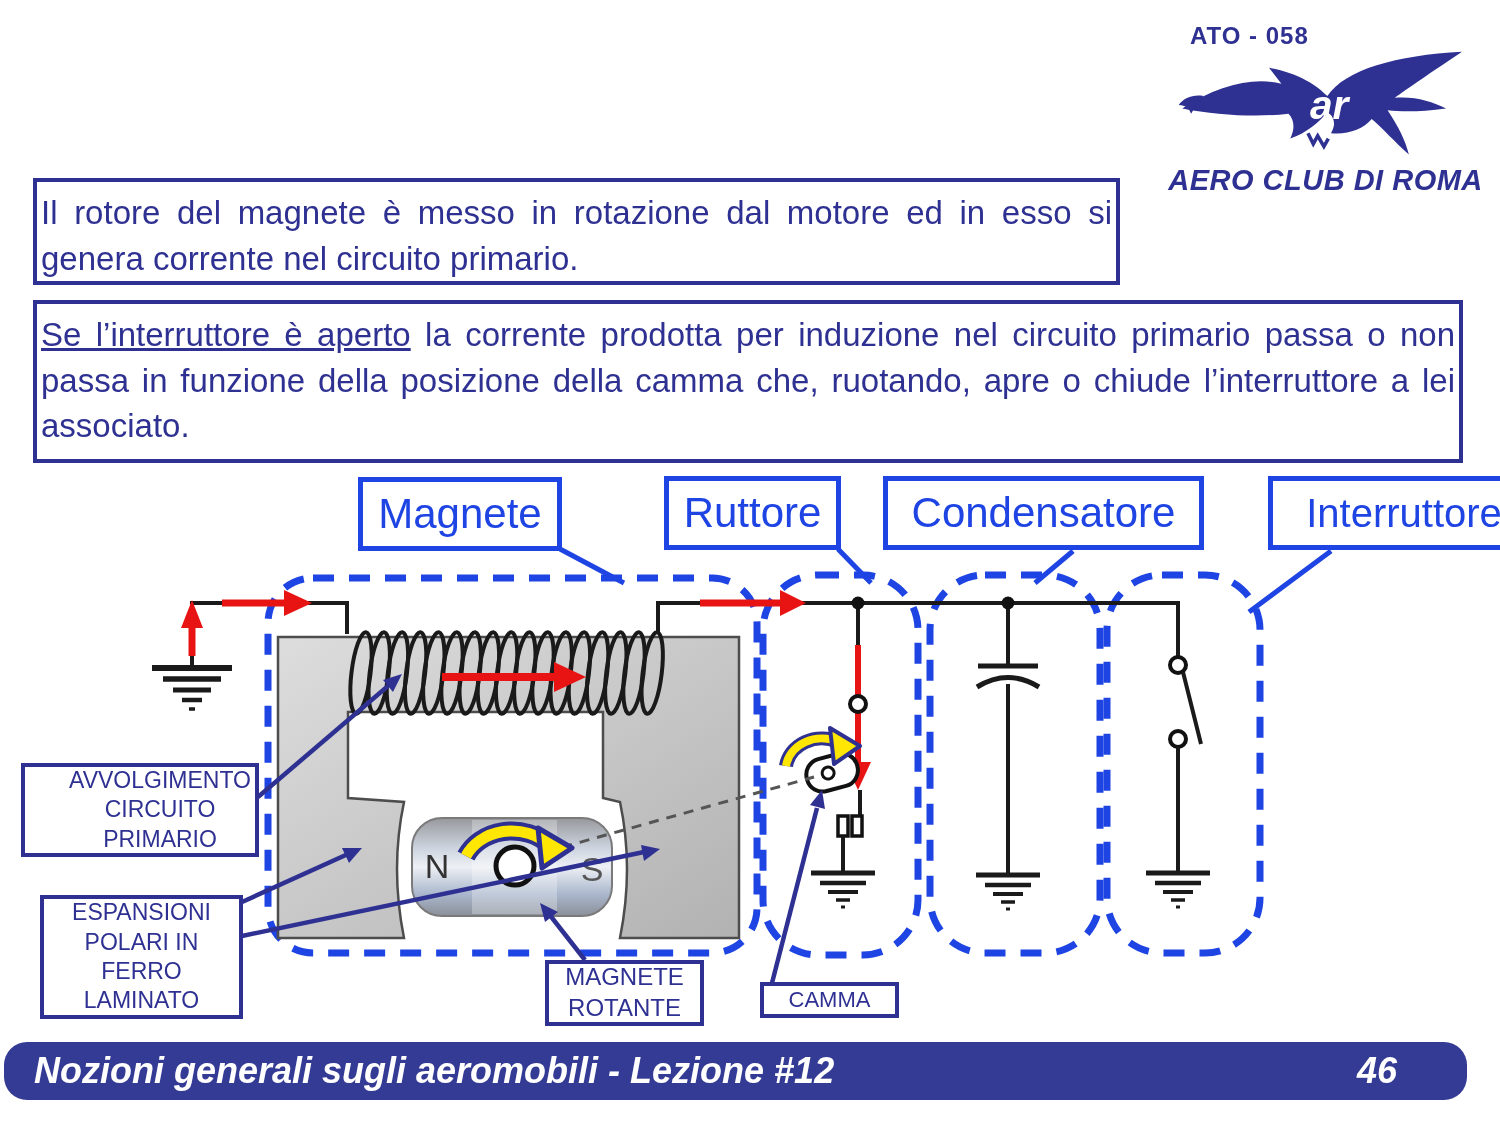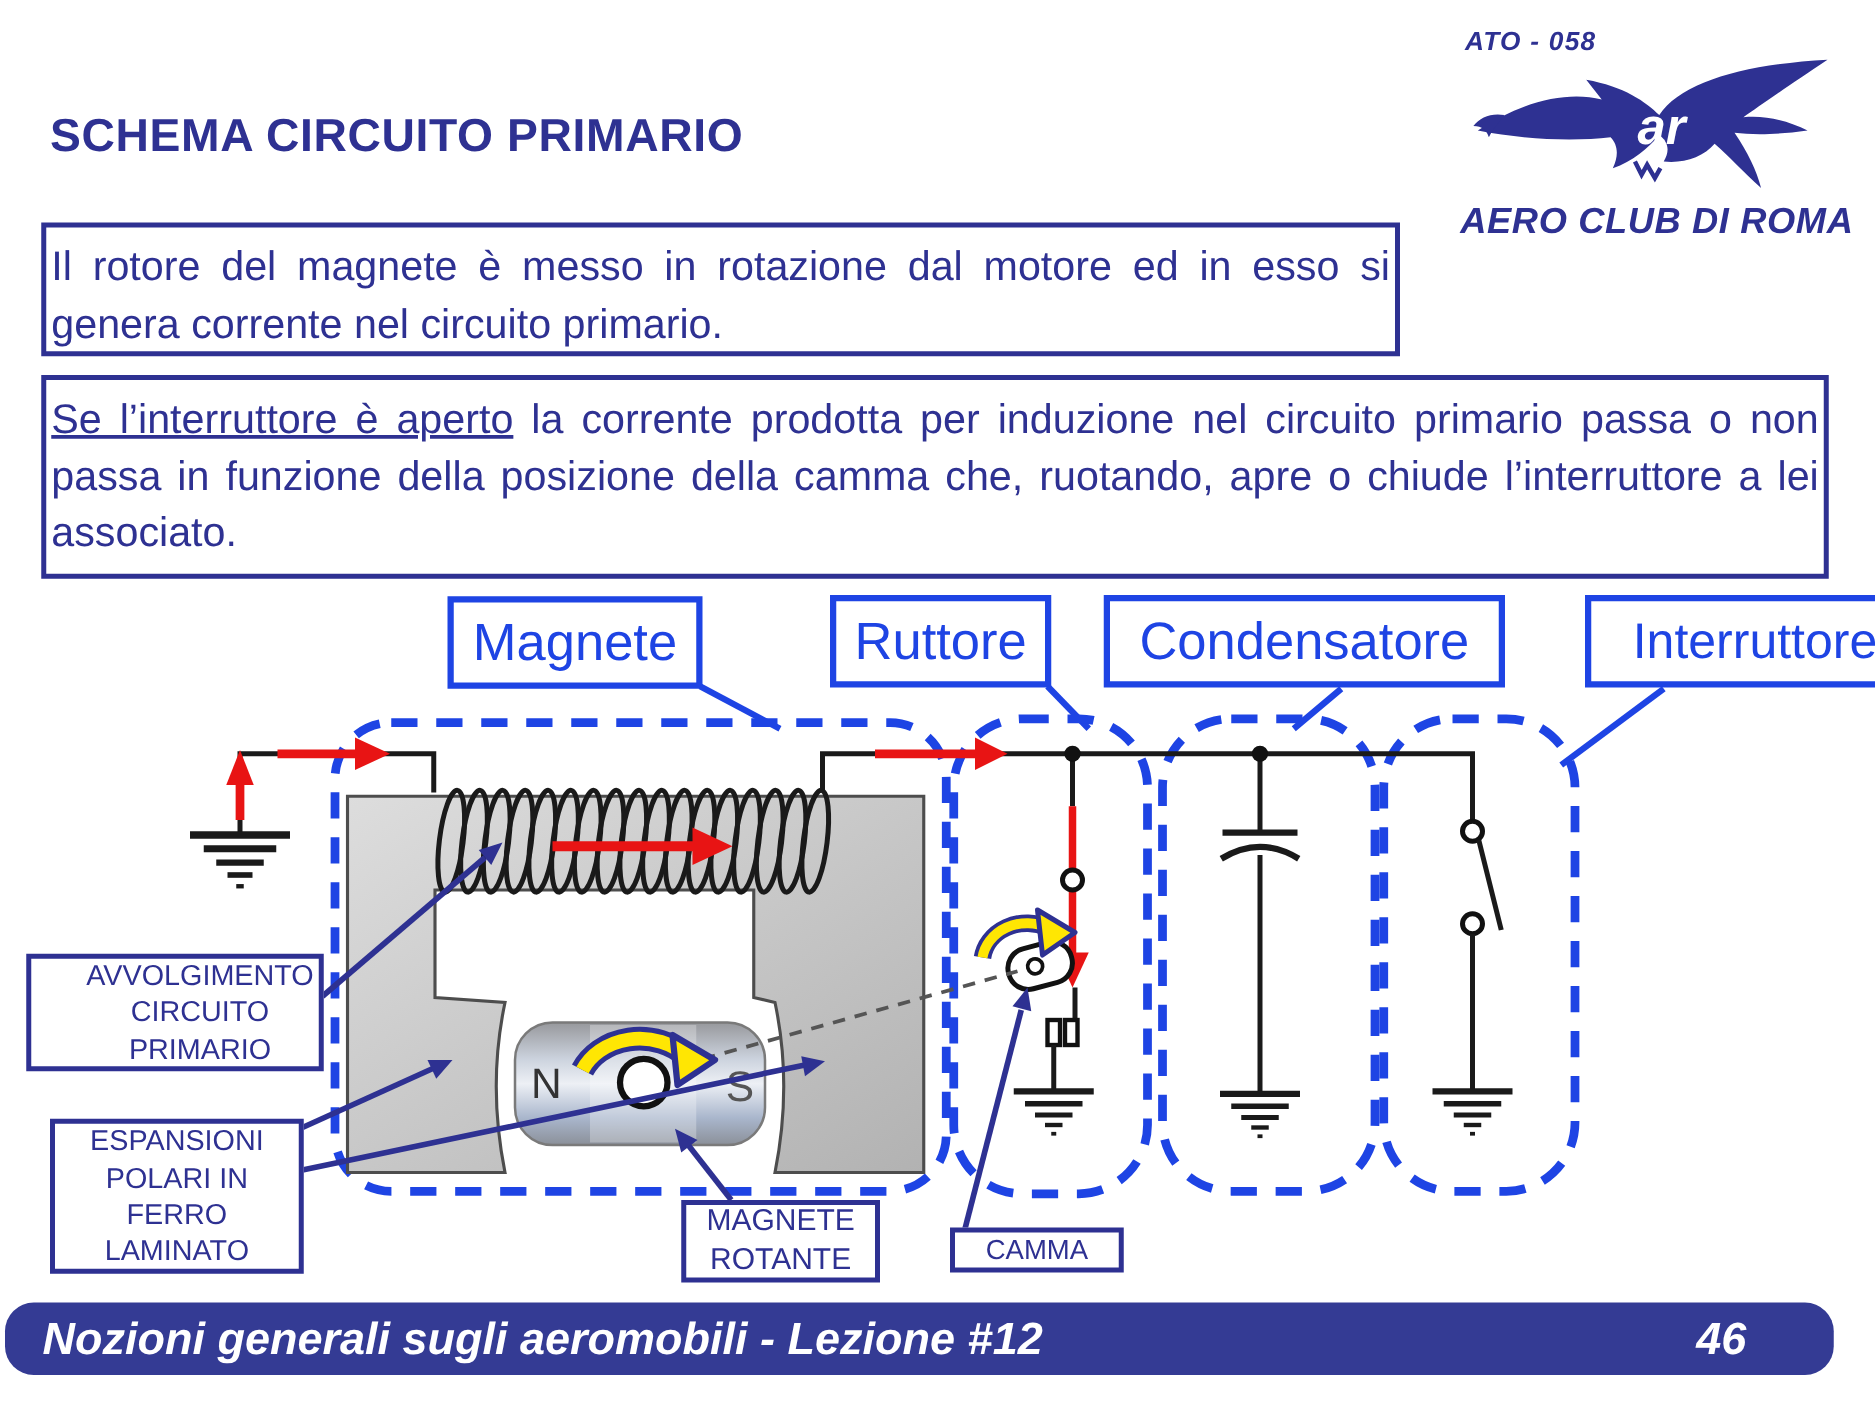--- a/index.html
+++ b/index.html
@@ -1,21 +1,21 @@
 <!DOCTYPE html>
 <html><head>
 <meta charset="utf-8">
 <style>
   html,body{margin:0;padding:0;background:#ffffff;}
   .slide{position:relative;width:1500px;height:1125px;background:#fff;overflow:hidden;
          font-family:"Liberation Sans", sans-serif;}
   .title{position:absolute;left:33px;top:14px;font-size:54px;font-weight:bold;color:#2e3192;letter-spacing:1px;}
   .subtitle{position:absolute;left:40px;top:88px;font-size:37px;font-weight:bold;color:#2e3192;letter-spacing:0.5px;}
   .logo{position:absolute;left:1158px;top:22px;width:335px;color:#2e3192;}
-  .logo .ato{margin-left:14px;font-size:21px;font-weight:bold;font-style:italic;letter-spacing:1px;}
+  .logo .ato{margin-left:32px;font-size:24px;font-weight:bold;letter-spacing:1px;}
   .logo .club{margin-top:2px;text-align:center;font-size:29px;font-weight:bold;font-style:italic;letter-spacing:0.5px;}
   .txtbox{position:absolute;border:4px solid #2e3192;background:#fff;color:#2e3192;
           font-size:33px;line-height:1.38;text-align:justify;padding:8px 4px;}
   .txtbox .u{text-decoration:underline;}
   #box1{left:33px;top:178px;width:1071px;height:83px;}
   #box2{left:33px;top:300px;width:1414px;height:139px;}
   .complabel{position:absolute;border:5px solid #1e44e4;background:#fff;color:#1e44e4;
              font-size:42px;display:flex;align-items:center;justify-content:center;box-sizing:border-box;height:74px;}
   #lbl-magnete{left:358px;top:477px;width:204px;}
   #lbl-ruttore{left:664px;top:476px;width:177px;}
@@ -30,21 +30,20 @@
   .diagram-svg{position:absolute;left:0;top:470px;}
   .footer{position:absolute;left:4px;top:1042px;width:1463px;height:58px;background:#343b94;
           color:#fff;display:flex;align-items:center;justify-content:space-between;
           font-size:36px;font-weight:bold;font-style:italic;padding:0 70px 0 30px;box-sizing:border-box;border-radius:23px;}
 </style>
 </head>
 <body>
 
 <div class="slide">
 
-  <div class="subtitle">SCHEMA CIRCUITO PRIMARIO</div>
 
   <div class="logo">
     <div class="ato">ATO - 058</div>
     <svg width="330" height="108" viewBox="0 0 330 122">
       <path fill="#2e3192" d="M6,66 C45,40 86,30 118,38 L104,20 C138,26 158,40 170,52
         C190,22 248,6 322,2 C286,26 260,44 246,54 C268,52 288,58 304,66
         C276,70 254,70 238,68 C250,86 258,102 262,118 C246,104 232,88 220,78
         C210,90 192,96 174,94 C180,84 178,76 170,70 C160,82 146,94 128,100
         C134,88 132,78 126,72 C92,76 46,74 6,66 Z"></path>
       <path fill="#2e3192" d="M30,52 C18,50 8,54 2,62 C10,62 14,66 16,72 C20,64 26,58 30,52 Z"></path>

